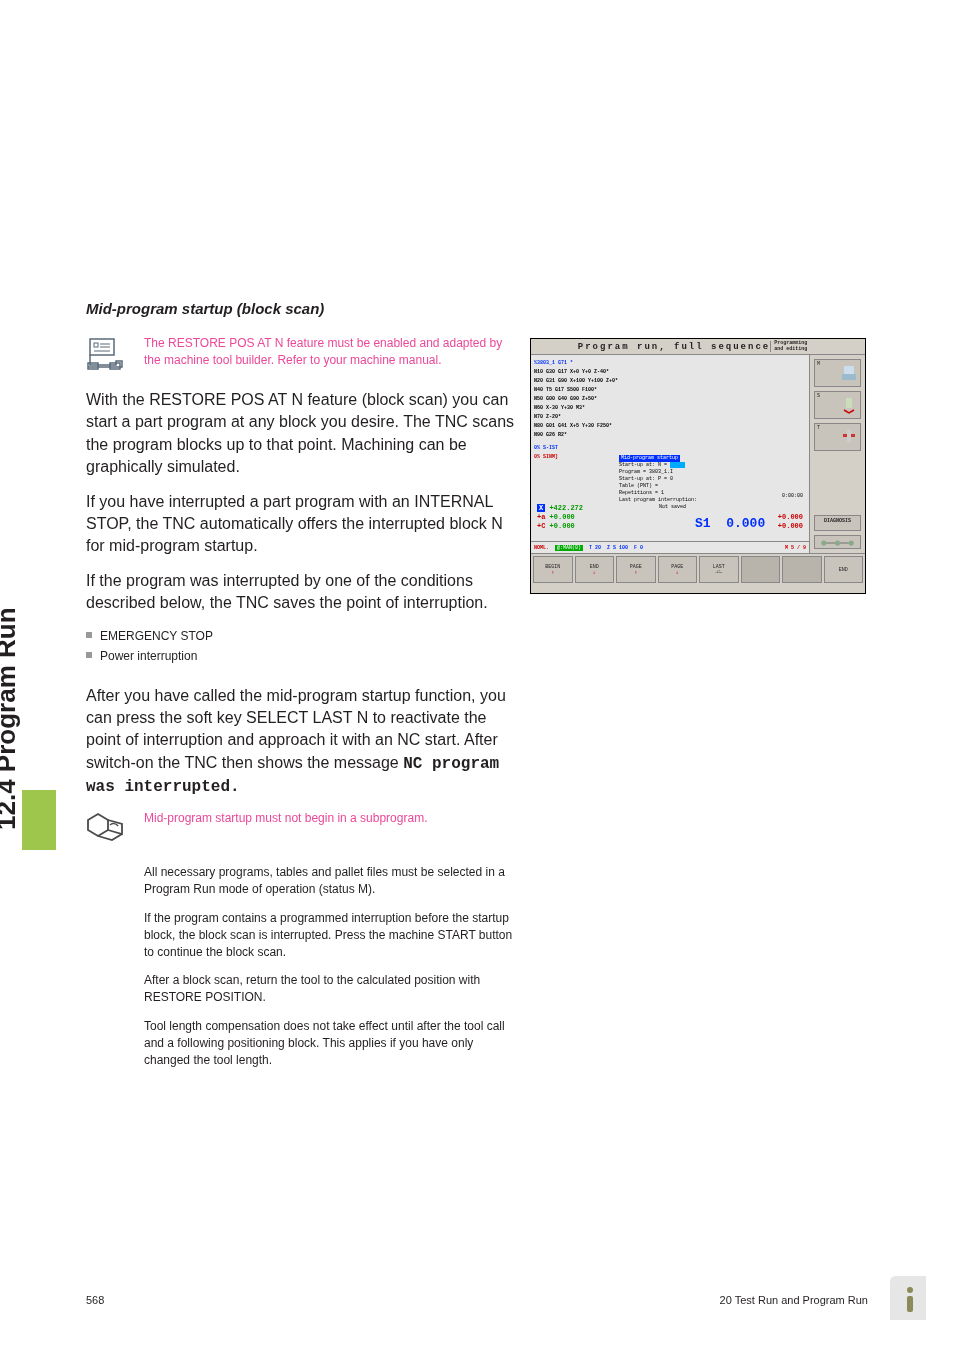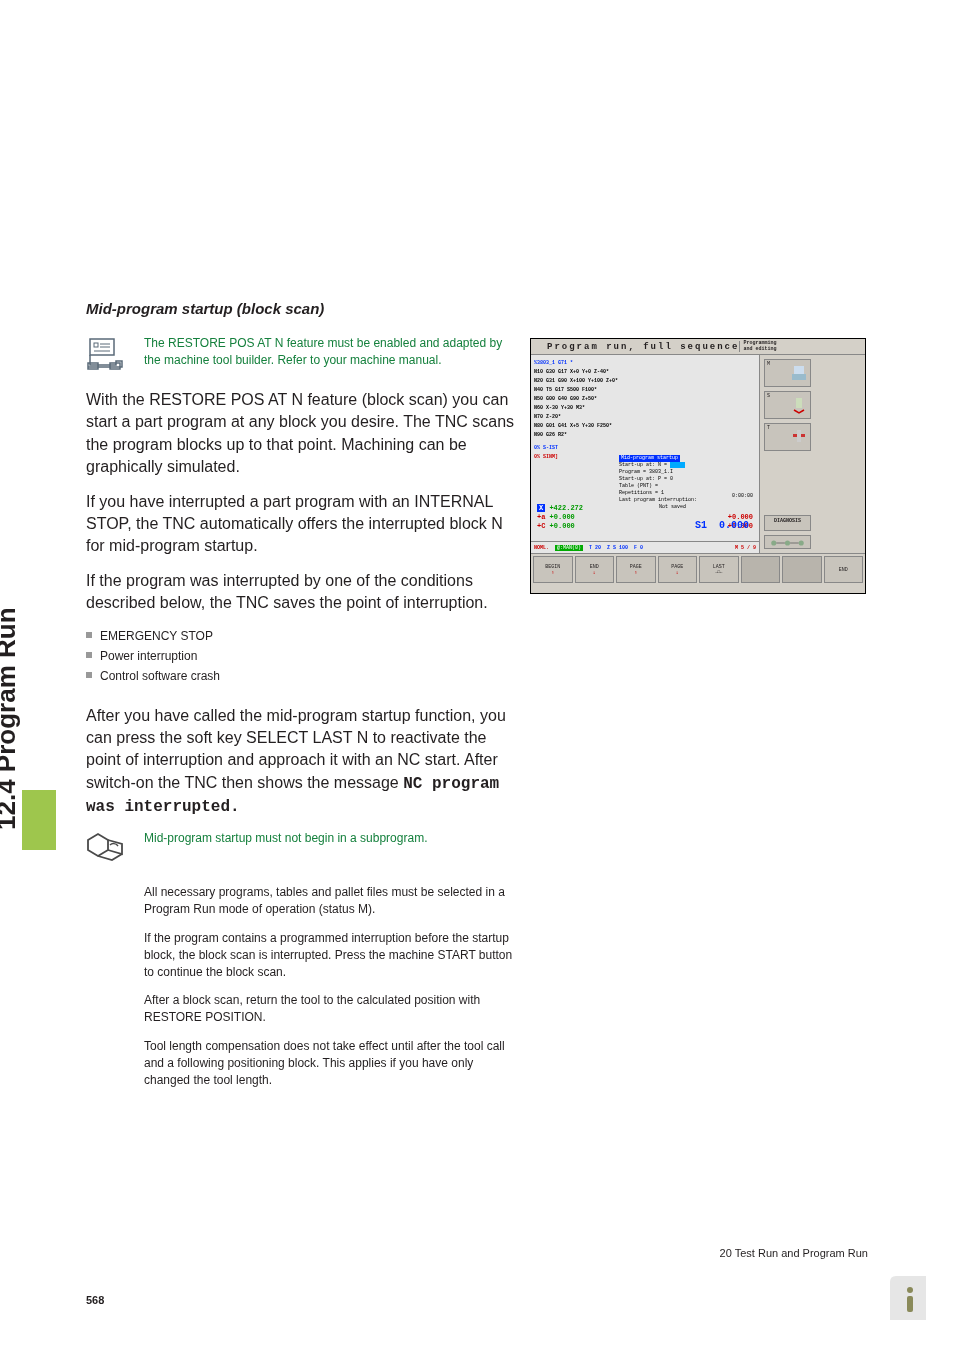--- a/index.html
+++ b/index.html
@@ -59,21 +59,21 @@
     width: 44px;
     flex: 0 0 44px;
     padding-top: 2px;
   }
   .machine-icon svg { width: 40px; height: 34px; }
   .hand-icon svg { width: 40px; height: 34px; }
   .indent-text {
     flex: 1;
     font-size: 12px;
     line-height: 1.4;
-    color: #15803d;
+    color: #ec4899;
   }
   p.body {
     font-size: 16px;
     line-height: 1.4;
     margin-bottom: 12px;
   }
   ul.sq {
     list-style: none;
     padding: 0;
     margin-bottom: 20px;
@@ -109,44 +109,44 @@
     left: 530px;
     top: 338px;
     width: 336px;
     height: 256px;
     border: 1px solid #000;
     background: #d4d0c8;
     font-family: "Courier New", monospace;
   }
   .scr-title {
     background: #d4d0c8;
-    padding: 2px 16px;
+    padding: 2px 0;
     font-size: 9px;
     font-weight: bold;
     letter-spacing: 2px;
     border-bottom: 1px solid #888;
     display: flex;
-    justify-content: flex-start;
+    justify-content: center;
     align-items: center;
   }
   .scr-mode {
     font-size: 5px;
     letter-spacing: 0;
     text-align: left;
     line-height: 1.1;
     width: 48px;
     border-left: 1px solid #888;
     padding-left: 3px;
   }
   .scr-body {
     display: flex;
     height: 198px;
   }
   .scr-left {
-    width: 228px;
+    width: 278px;
     background: #e6e6e6;
     position: relative;
   }
   .scr-prog {
     font-size: 5px;
     color: #000;
     padding: 4px 3px;
     line-height: 1.8;
     font-weight: bold;
   }
@@ -186,21 +186,21 @@
     font-size: 7px;
     color: #c00;
     font-weight: bold;
     text-align: right;
     line-height: 1.3;
   }
   .scr-spindle {
     position: absolute;
     left: 164px;
     bottom: 22px;
-    font-size: 10px;
+    font-size: 13px;
     color: #0030ff;
     font-weight: bold;
   }
   .scr-status {
     position: absolute;
     left: 0;
     bottom: 0;
     right: 0;
     height: 12px;
     border-top: 1px solid #888;
@@ -268,21 +268,21 @@
   .scr-sk.empty { background: #b8b4ac; }
   .footer {
     position: absolute;
     left: 86px;
     bottom: 42px;
     width: 782px;
     display: flex;
     justify-content: space-between;
     font-size: 11px;
   }
-  .footer .pn { font-weight: bold; margin-top: 47px; }
+  .footer .pn { font-weight: normal; }
   .info-icon {
     position: absolute;
     right: 28px;
     bottom: 28px;
     width: 36px;
     height: 44px;
   }
 </style>
 </head>
 <body>
@@ -313,21 +313,20 @@
     <div class="indent-text">The RESTORE POS AT N feature must be enabled and adapted by the machine tool builder. Refer to your machine manual.</div>
   </div>
 
   <p class="body">With the RESTORE POS AT N feature (block scan) you can start a part program at any block you desire. The TNC scans the program blocks up to that point. Machining can be graphically simulated.</p>
   <p class="body">If you have interrupted a part program with an INTERNAL STOP, the TNC automatically offers the interrupted block N for mid-program startup.</p>
   <p class="body">If the program was interrupted by one of the conditions described below, the TNC saves the point of interruption.</p>
 
   <ul class="sq">
     <li>EMERGENCY STOP</li>
     <li>Power interruption</li>
-    <li>Control software crash</li>
   </ul>
 
   <p class="body">
     <span>After you have called the mid-program startup function, you can press the soft key SELECT LAST N to reactivate the point of interruption and approach it with an NC start. After switch-on the TNC then shows the message </span><span class="mono">NC program was interrupted.</span>
   </p>
 
   <div class="note-row">
     <div class="icon-col">
       <span class="hand-icon">
         <svg viewBox="0 0 40 34">

